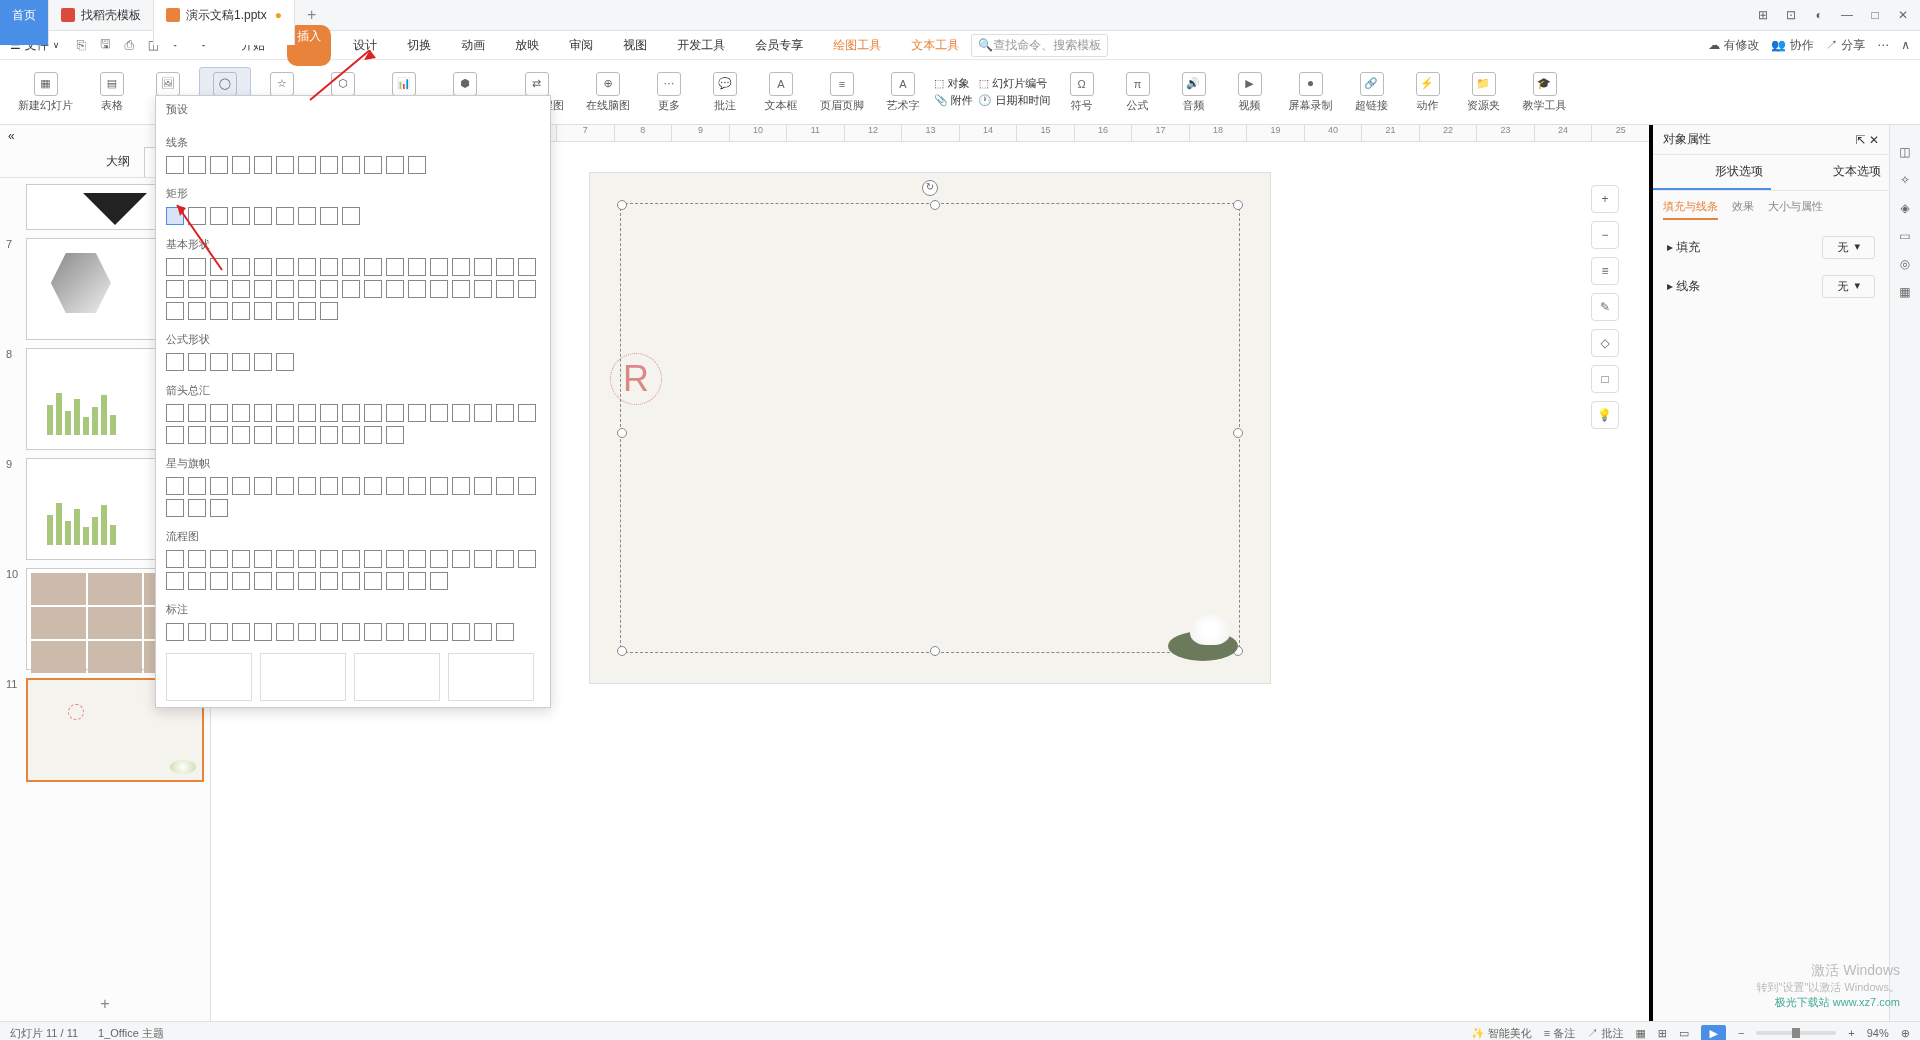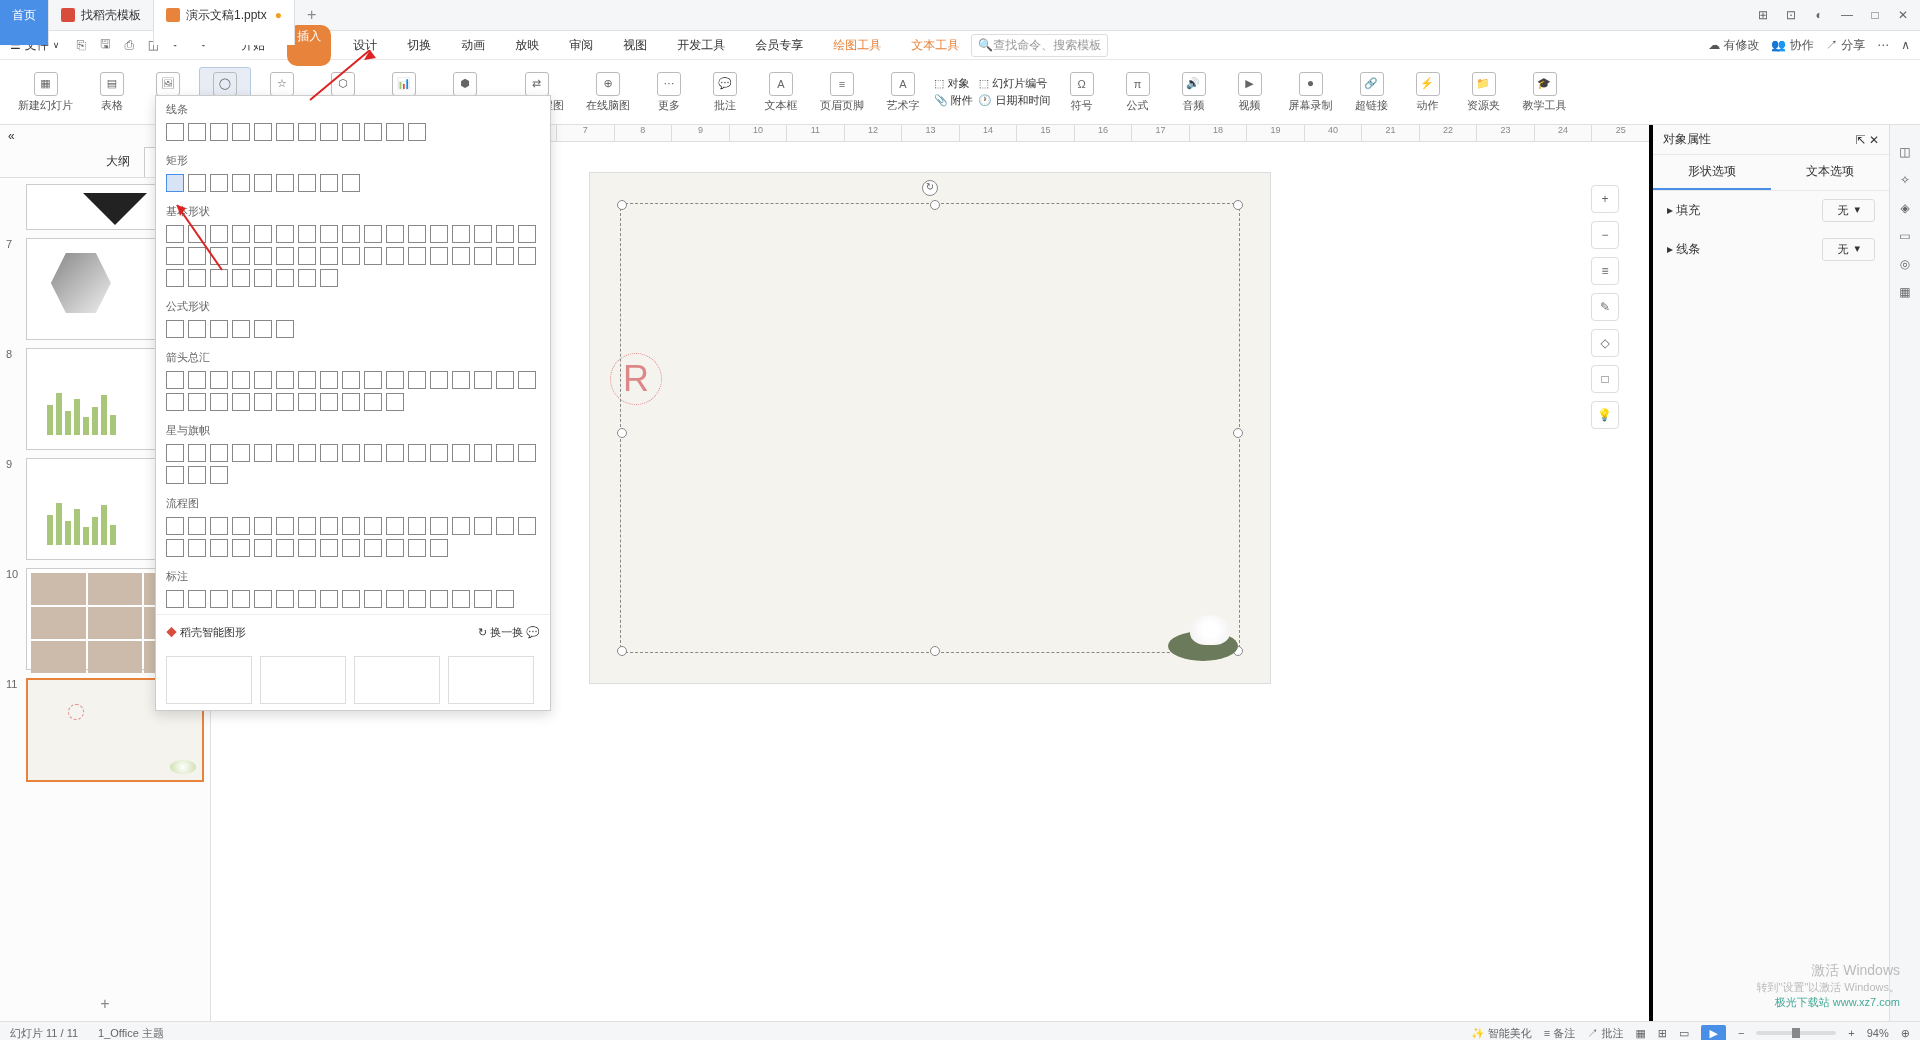--- a/index.html
+++ b/index.html
@@ -57,21 +57,21 @@
 .rot-handle::before{content:"↻";font-size:10px;color:#666;display:block;text-align:center}
 .r-mark{position:absolute;left:20px;top:180px;color:#d88;font-size:36px;border:1px dotted #d88;border-radius:50%;width:50px;height:50px;display:flex;align-items:center;justify-content:center}
 .slide-lotus{position:absolute;bottom:18px;right:28px;width:90px;height:60px}
 .lotus-leaf{width:70px;height:30px;background:#6a7a5a;border-radius:50%;position:absolute;bottom:4px;right:4px}
 .lotus-flower{width:40px;height:30px;background:radial-gradient(circle,#fff 30%,#eee);border-radius:50% 50% 40% 40%;position:absolute;bottom:20px;right:12px}
 .float-tools{position:absolute;right:30px;top:60px;display:flex;flex-direction:column;gap:8px}
 .ft-btn{width:26px;height:26px;border:1px solid #ddd;border-radius:4px;background:#fff;display:flex;align-items:center;justify-content:center;color:#666}
 .prop-panel{width:236px;border-left:4px solid #000000;background:#fafafa;display:flex;flex-direction:column}
 .pp-title{padding:6px 10px;font-size:12px;display:flex;justify-content:space-between;align-items:center;border-bottom:1px solid #e8e8e8}
 .pp-tabs{display:flex;border-bottom:1px solid #e8e8e8}
-.pp-tab{flex:1;text-align:center;padding:8px}
+.pp-tab{flex:1;text-align:right;padding:8px}
 .pp-tab.active{border-bottom:2px solid #4a8fe7}
 .pp-subtabs{display:flex;padding:8px 10px;gap:14px;font-size:11px}
 .pp-subtab{color:#888}
 .pp-subtab.active{color:#e8833b;border-bottom:2px solid #e8833b;padding-bottom:4px}
 .pp-row{display:flex;padding:8px 14px;align-items:center;justify-content:space-between}
 .pp-drop{border:1px solid #ddd;padding:3px 14px;border-radius:3px;font-size:11px;display:flex;gap:6px}
 .tool-strip{width:30px;background:#f5f6f7;border-left:1px solid #e0e0e0;display:flex;flex-direction:column;gap:14px;padding-top:20px;align-items:center;color:#666}
 .shapes-popup{position:absolute;left:155px;top:95px;width:394px;background:#fff;border:1px solid #ccc;box-shadow:0 4px 12px rgba(0,0,0,.15);z-index:100;max-height:634px;overflow:hidden}
 .sp-section{padding:6px 10px}
 .sp-label{font-size:11px;color:#666;margin-bottom:6px}
@@ -402,20 +402,25 @@
 
   <div class="prop-panel">
     <div class="pp-title">
         <span>对象属性</span>
         <span><span>⇱</span> <span>✕</span></span>
       </div>
     <div class="pp-tabs">
       <span class="pp-tab active">形状选项</span>
       <span class="pp-tab">文本选项</span>
     </div>
+    <div class="pp-subtabs">
+      <span class="pp-subtab active">填充与线条</span>
+      <span class="pp-subtab">效果</span>
+      <span class="pp-subtab">大小与属性</span>
+    </div>
     <div class="pp-row">
       <span>▸ <span>填充</span></span>
       <span class="pp-drop">
           <span>无</span>
           <span>▾</span>
         </span>
     </div>
     <div class="pp-row">
       <span>▸ <span>线条</span></span>
       <span class="pp-drop">
@@ -435,20 +440,23 @@
     <span>✧</span>
     <span>◈</span>
     <span>▭</span>
     <span>◎</span>
     <span>▦</span>
   </div>
 </div>
 
 <div class="shapes-popup">
   <div class="sp-section">
+      <div class="sp-label">预设</div>
+    </div>
+  <div class="sp-section">
       <div class="sp-label">线条</div>
     <div class="sp-grid" id="g-lines">
         <span class="sp-shape"></span>
         <span class="sp-shape"></span>
         <span class="sp-shape"></span>
         <span class="sp-shape"></span>
         <span class="sp-shape"></span>
         <span class="sp-shape"></span>
         <span class="sp-shape"></span>
         <span class="sp-shape"></span>
@@ -637,24 +645,20 @@
         <span class="sp-shape"></span>
         <span class="sp-shape"></span>
         <span class="sp-shape"></span>
         <span class="sp-shape"></span>
         <span class="sp-shape"></span>
         <span class="sp-shape"></span>
         <span class="sp-shape"></span>
         <span class="sp-shape"></span>
       </div>
     </div>
-  <div class="sp-smart">
-    <span><span style="color:#d94c3d">◆</span> <span>稻壳智能图形</span></span>
-    <span><span>↻ <span>换一换</span></span> <span>💬</span></span>
-  </div>
   <div class="sp-templates">
     <div class="sp-tmpl"></div>
     <div class="sp-tmpl blue"></div>
     <div class="sp-tmpl grad"></div>
     <div class="sp-tmpl dia"></div>
   </div>
 
 </div>
 
 <div class="arrow-line arrow1"><svg class="arrow-svg">

